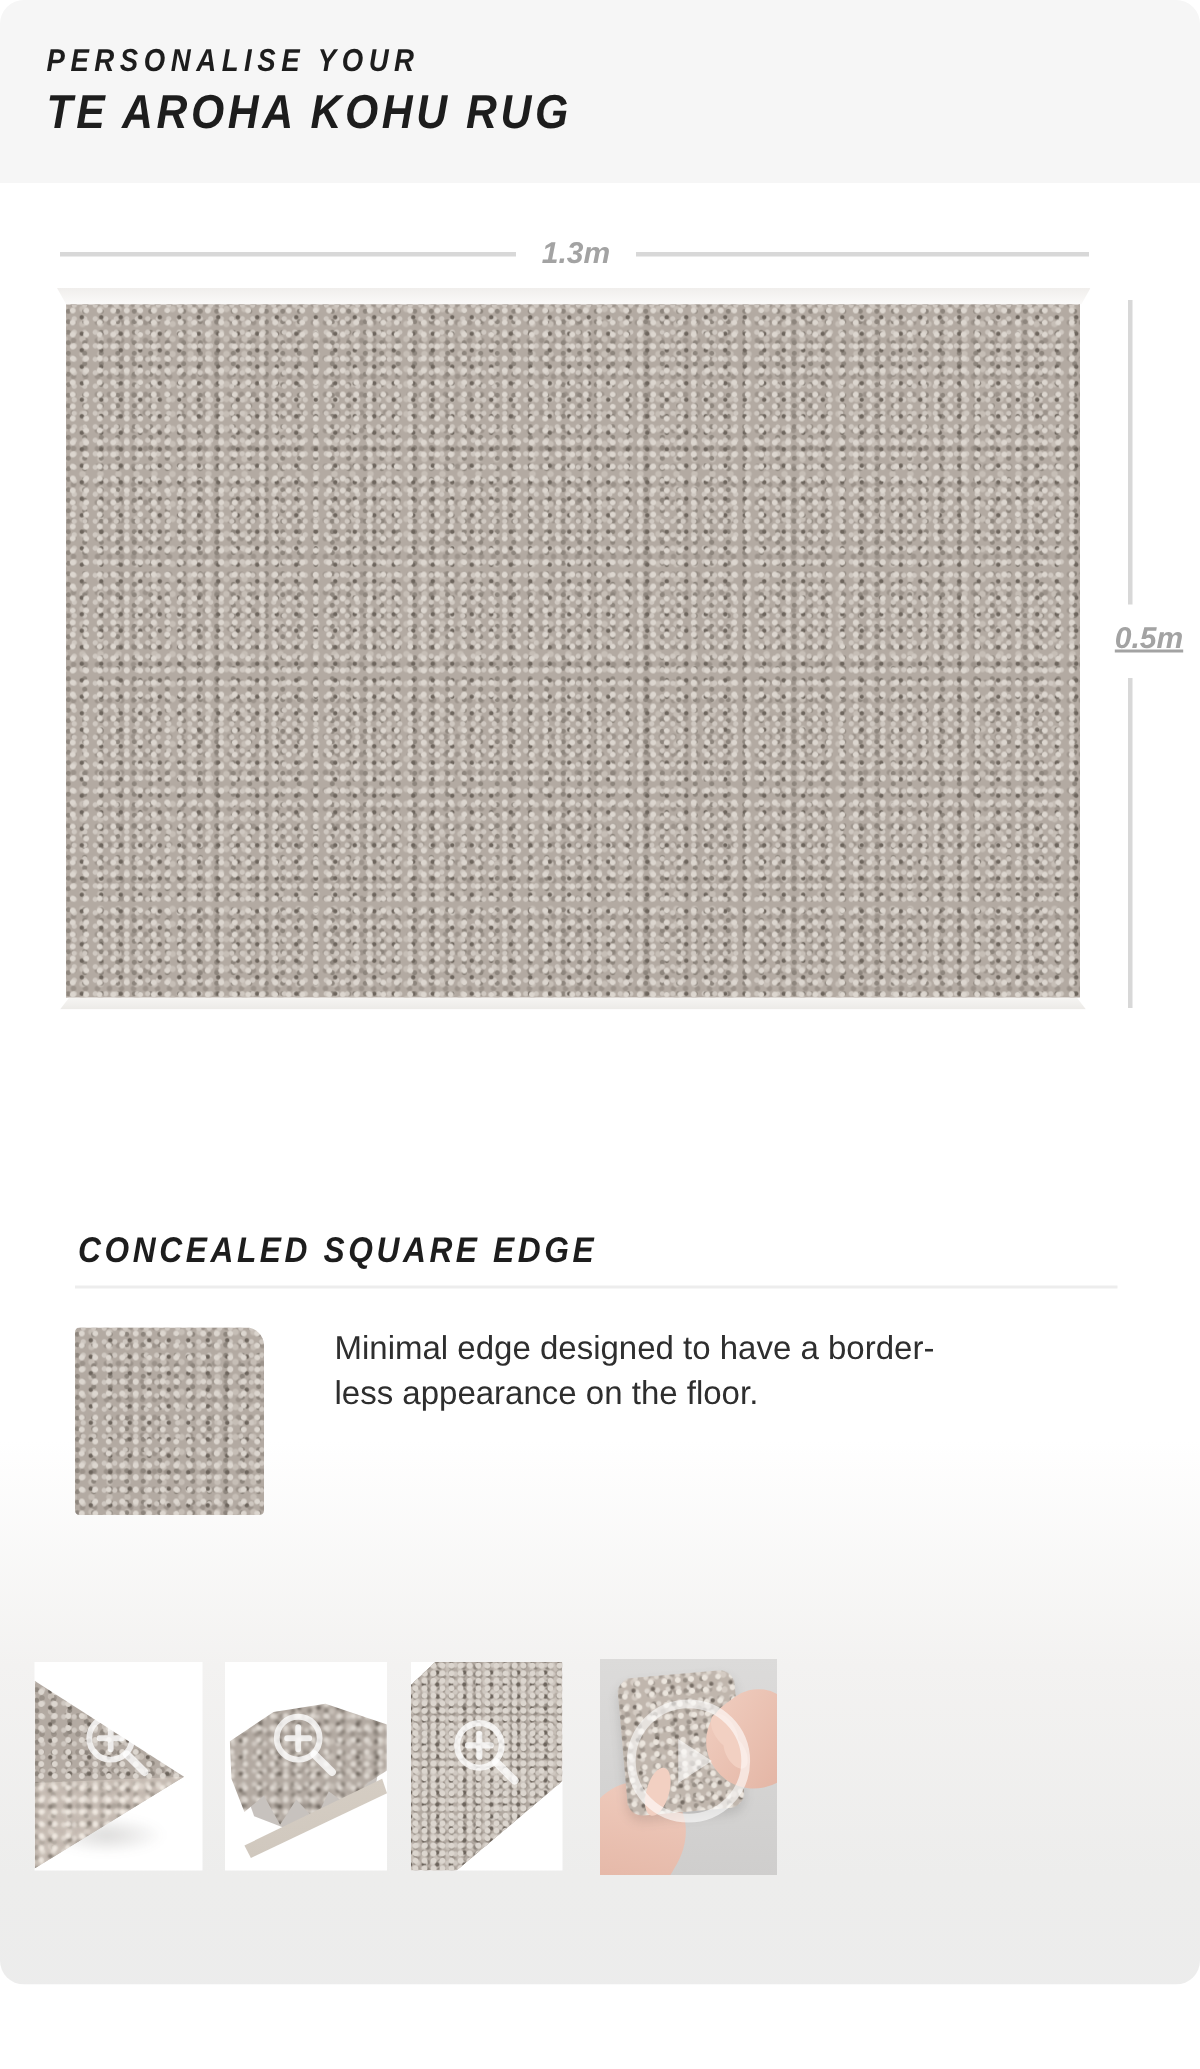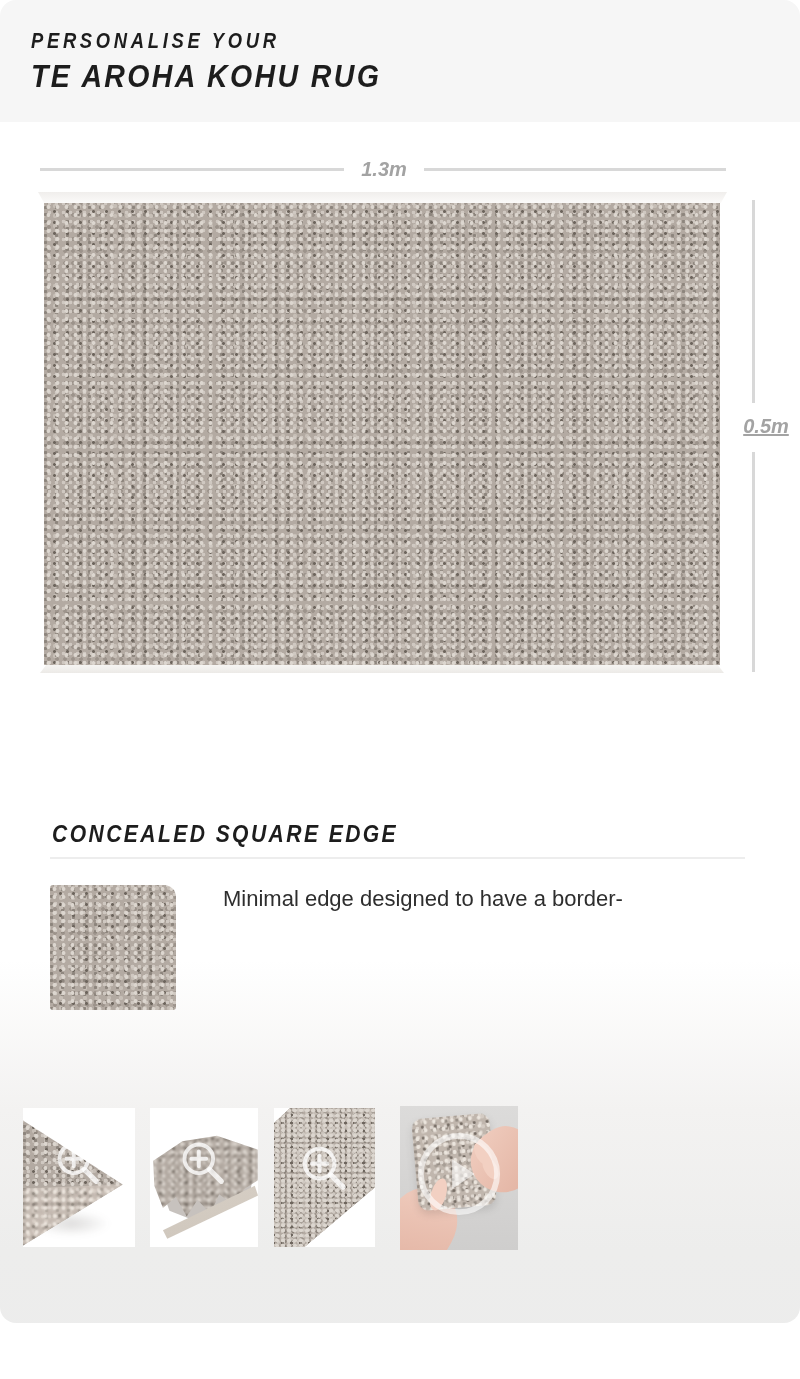--- a/index.html
+++ b/index.html
@@ -137,20 +137,21 @@
 
   <div class="dim-line dim-right-seg1"></div>
   <div class="dim-label dim-right-label">0.5m</div>
   <div class="dim-line dim-right-seg2"></div>
 
   <div class="section-title">CONCEALED SQUARE EDGE</div>
   <div class="section-divider"></div>
   <div class="edge-thumb tex"></div>
   <div class="edge-desc">
     <span class="desc-line">Minimal edge designed to have a border-</span>
+    <span class="desc-line">less appearance on the floor.</span>
   </div>
 
   <div class="thumb thumb-1">
     <div class="t1-shadow"></div>
     <div class="t1-wedge tex"></div>
     <div class="t1-pile tex"></div>
     <svg class="overlay-icon icon-zoom" width="52" height="52" viewBox="0 0 60 60">
       <g stroke="rgba(255,255,255,0.78)" fill="none" stroke-linecap="round">
         <circle cx="24" cy="24" r="16.5" stroke-width="4.5"></circle>
         <path d="M24 15.5 V32.5 M15.5 24 H32.5" stroke-width="4.5"></path>

